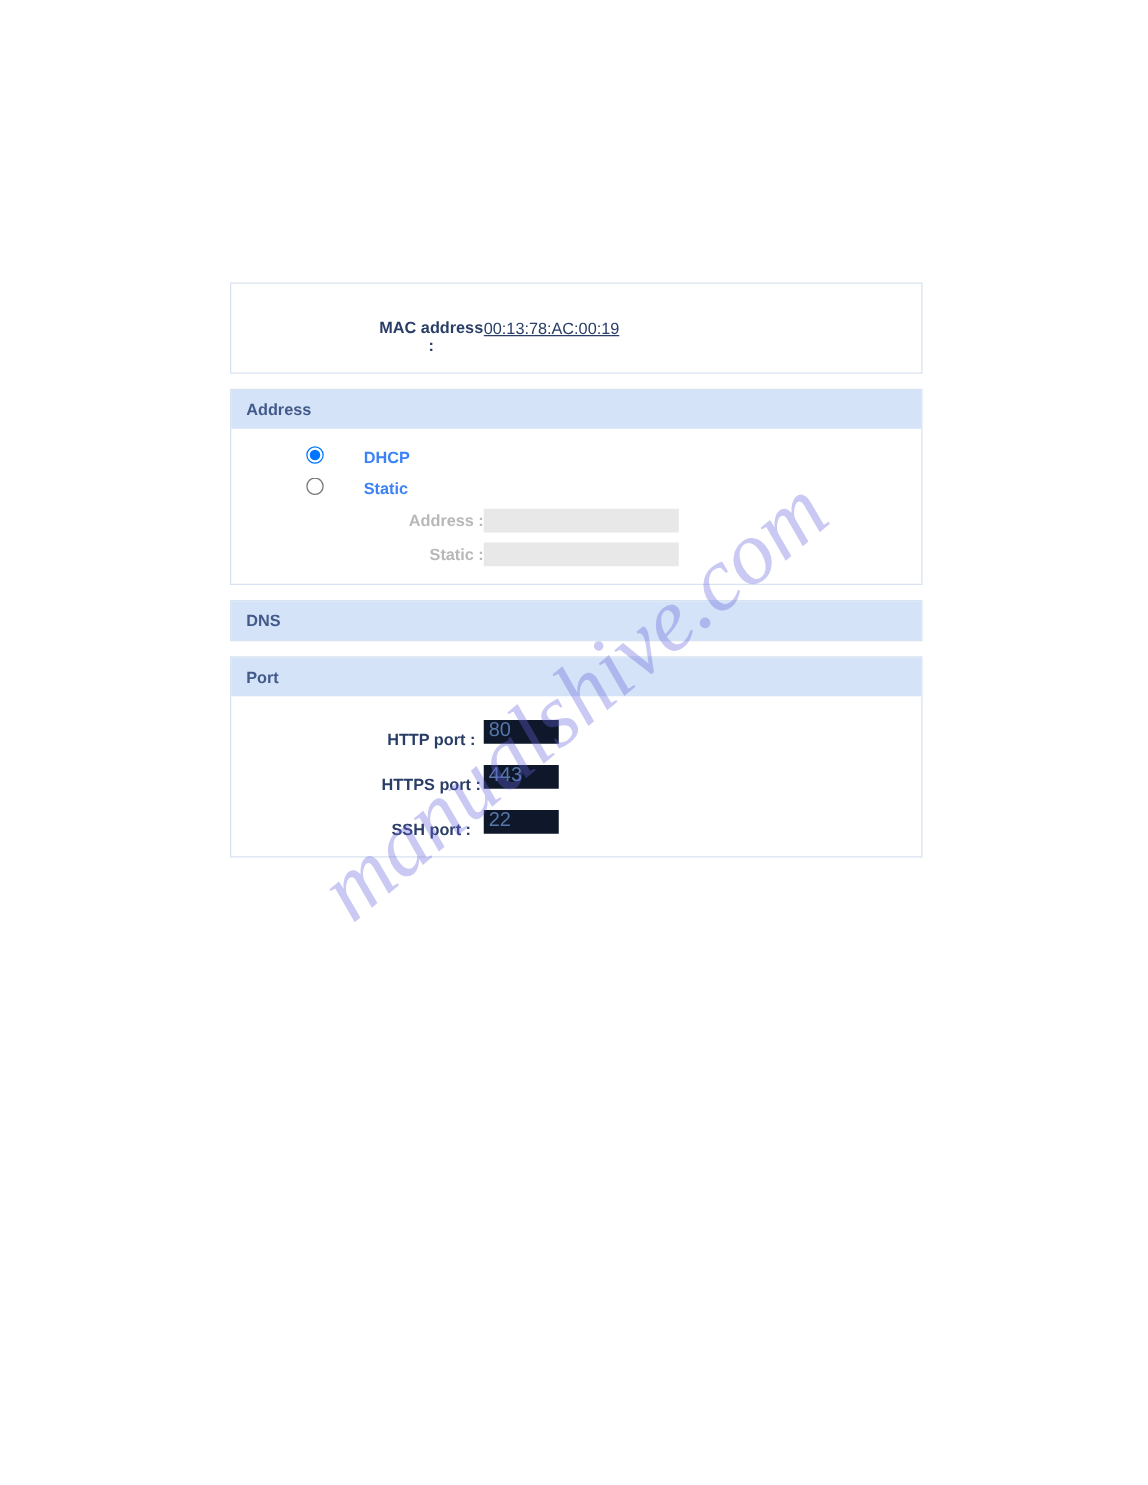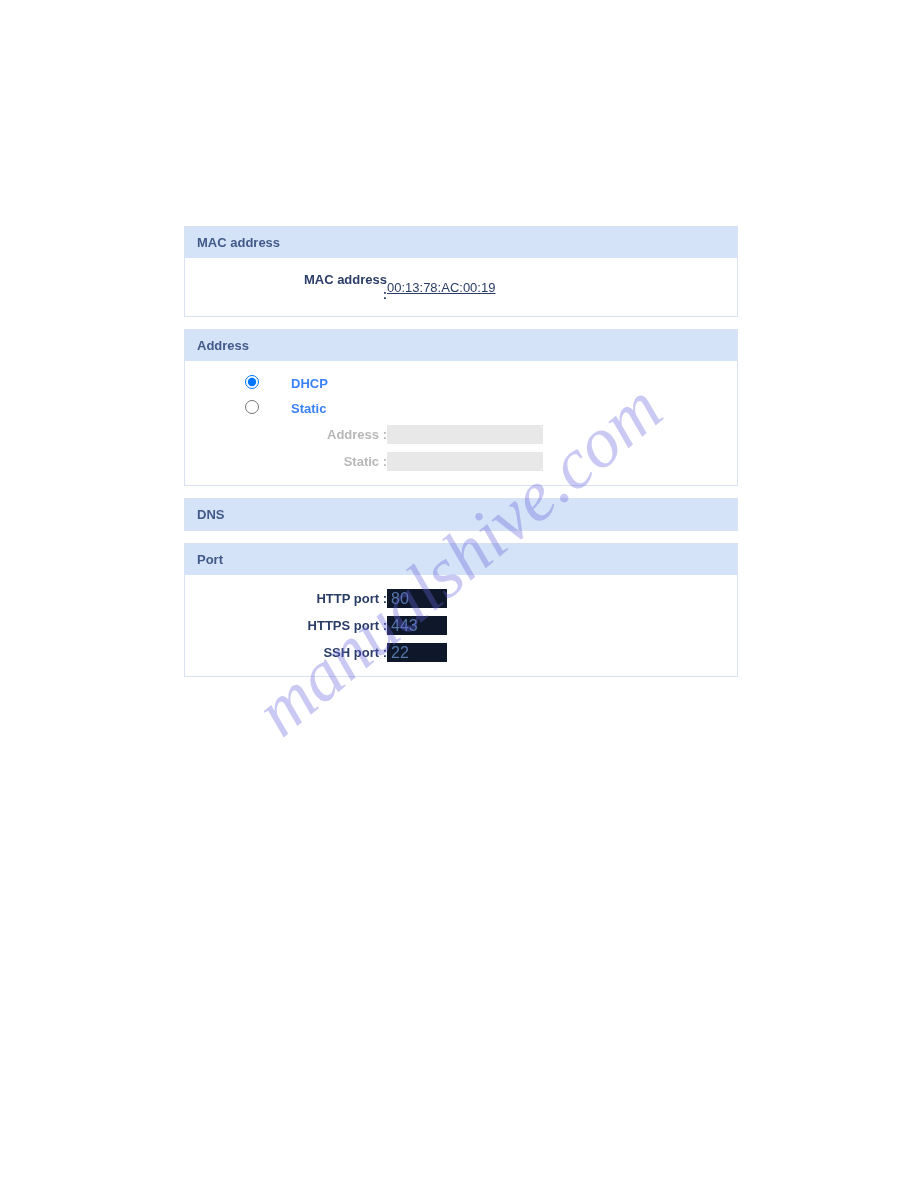--- a/index.html
+++ b/index.html
@@ -35,24 +35,25 @@
     .section-body {
       padding: 10px 12px;
     }
     .row {
       display: flex;
       align-items: center;
       padding: 4px 0;
     }
     .label-col {
       width: 190px;
-      text-align: right;
+      text-align: center;
       padding-left: 106px;
       color: #2a3d66;
       font-weight: bold;
+      margin-top: 13px;
     }
     .label-col-disabled {
       width: 190px;
       text-align: right;
       padding-left: 106px;
       color: #b8b8b8;
       font-weight: bold;
     }
     .value-col {
       flex: 1;
@@ -101,21 +102,20 @@
       pointer-events: none;
       z-index: 100;
     }
   </style>
 </head>
 <body>
 
 <div class="container">
 
   <div class="section">
-    <div class="section-header">MAC address</div>
     <div class="section-body">
       <div class="row">
         <div class="label-col">MAC address :</div>
         <div class="value-col">00:13:78:AC:00:19</div>
       </div>
     </div>
   </div>
 
   <div class="section">
     <div class="section-header">Address</div>

